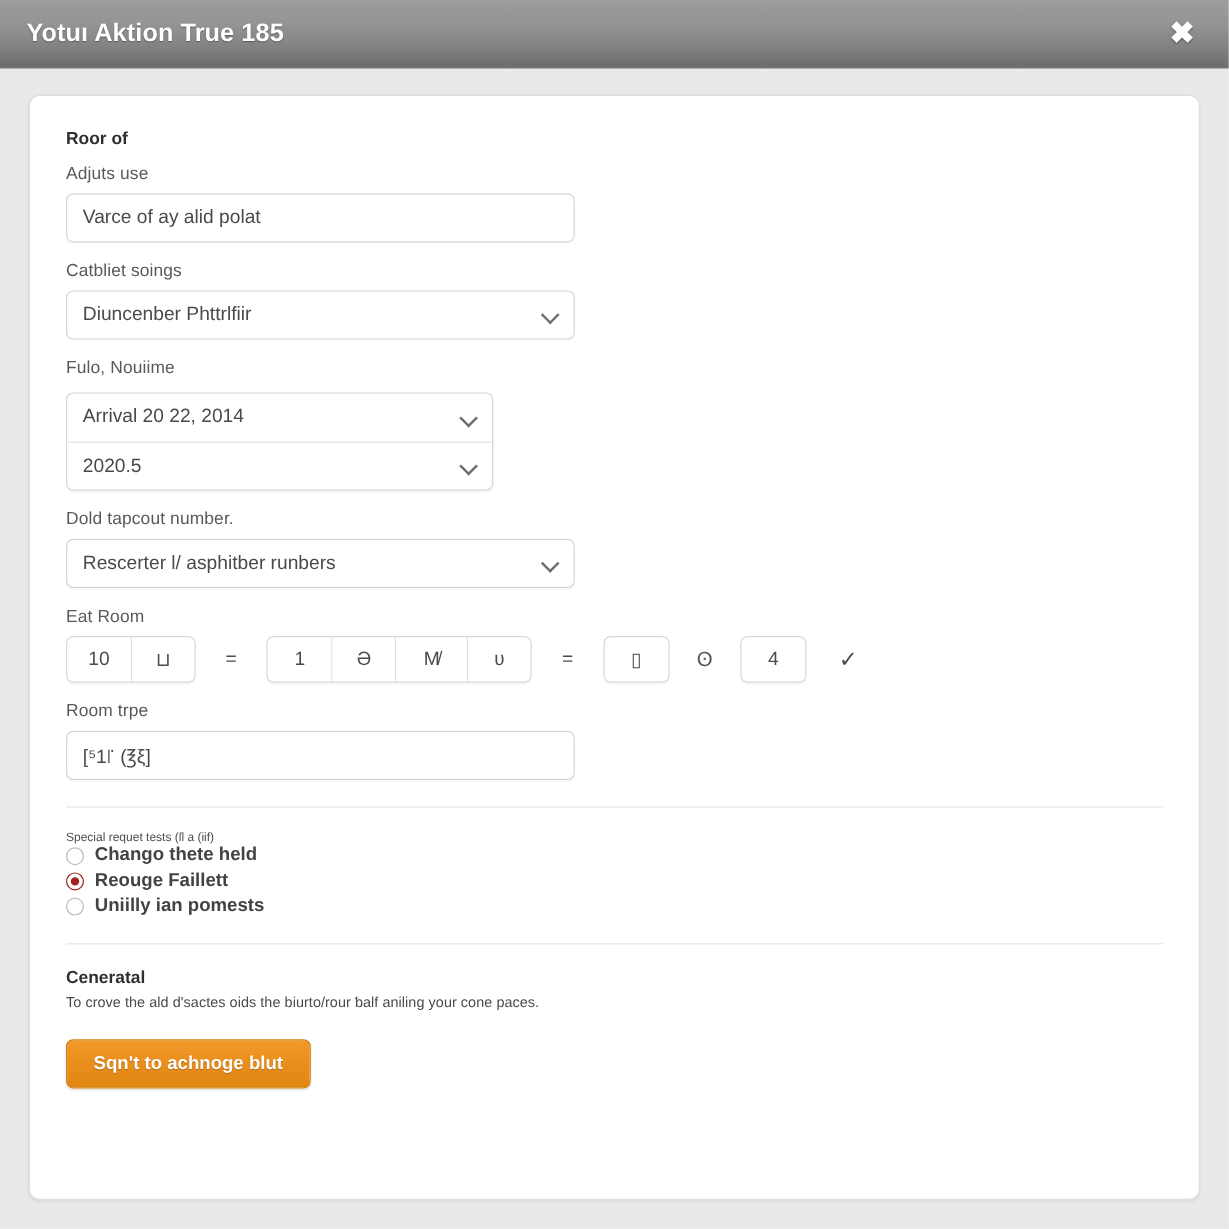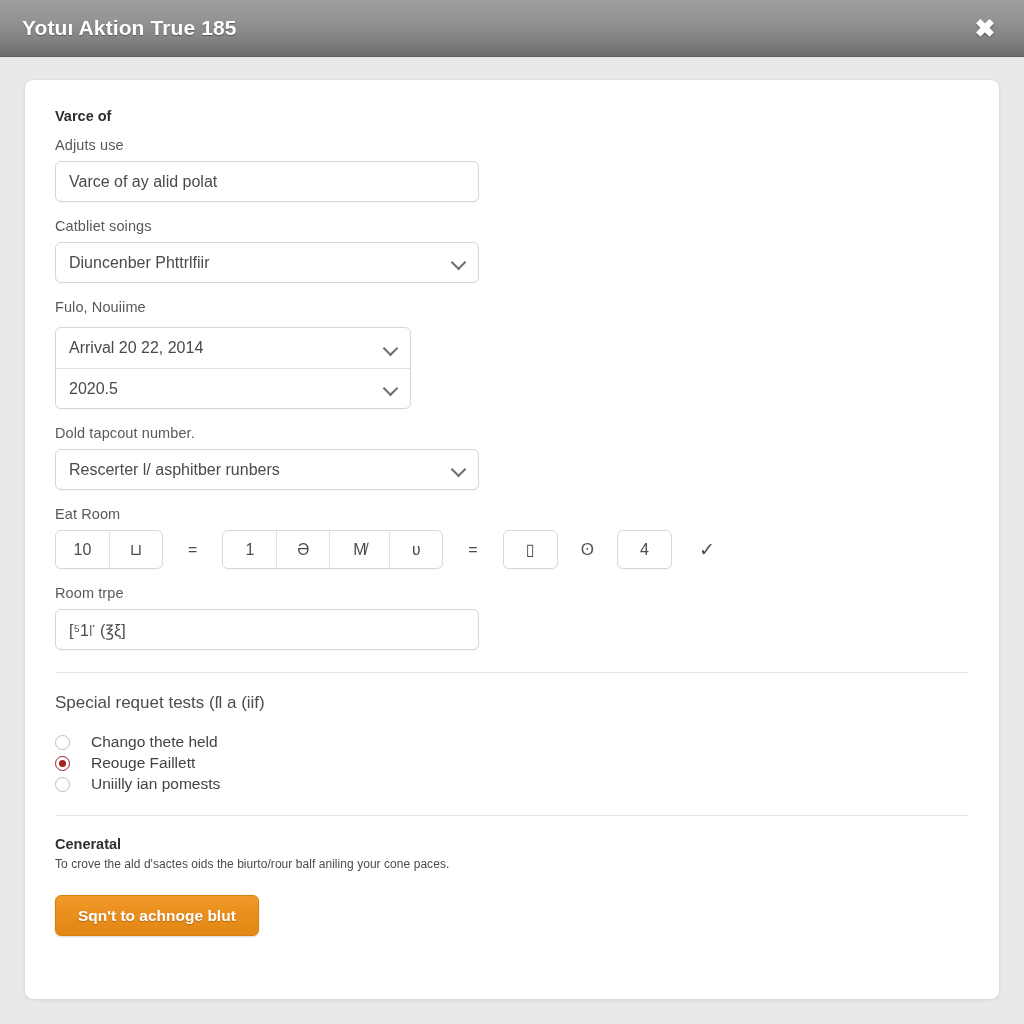--- a/index.html
+++ b/index.html
@@ -184,30 +184,31 @@
 
   
   .divider {
     height: 1px;
     background: #e6e6e6;
     margin: 22px 0 20px 0;
   }
 
   
   .radio-title {
-    font-size: 17px;
+    font-size: 10px;
     color: #4d4d4d;
-    margin-bottom: 20px;
+    margin-bottom: 0;
   }
   .radio-item {
     display: flex;
     align-items: center;
-    gap: 21px;
+    gap: 9px;
     margin-bottom: 3px;
     cursor: pointer;
+    font-weight: bold;
   }
   .radio-dot {
     width: 15px; height: 15px;
     border-radius: 50%;
     border: 1px solid #bcbcbc;
     background: #fff;
     flex: none;
     position: relative;
   }
   .radio-dot.checked { border-color: #9c2020; }
@@ -255,21 +256,21 @@
 <body>
 
 <div class="titlebar">
   <div class="titlebar-title">Yotuı Aktion True 185</div>
   <div class="titlebar-close">✖</div>
 </div>
 
 <div class="page">
   <div class="card">
 
-    <div class="section-heading">Varce of</div>
+    <div class="section-heading">Roor of</div>
 
     <div class="field-block">
       <div class="field-label">Adjuts use</div>
       <div class="text-input">Varce of ay alid polat</div>
     </div>
 
     <div class="field-block">
       <div class="field-label">Catbliet soings</div>
       <div class="select-box">
         <span class="val">Diuncenber Phttrlfiir</span>

